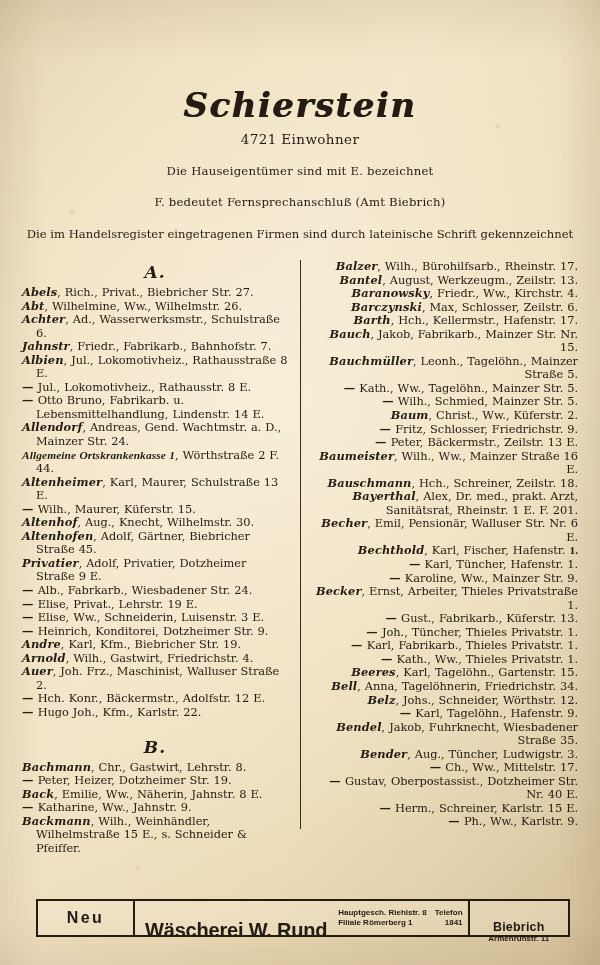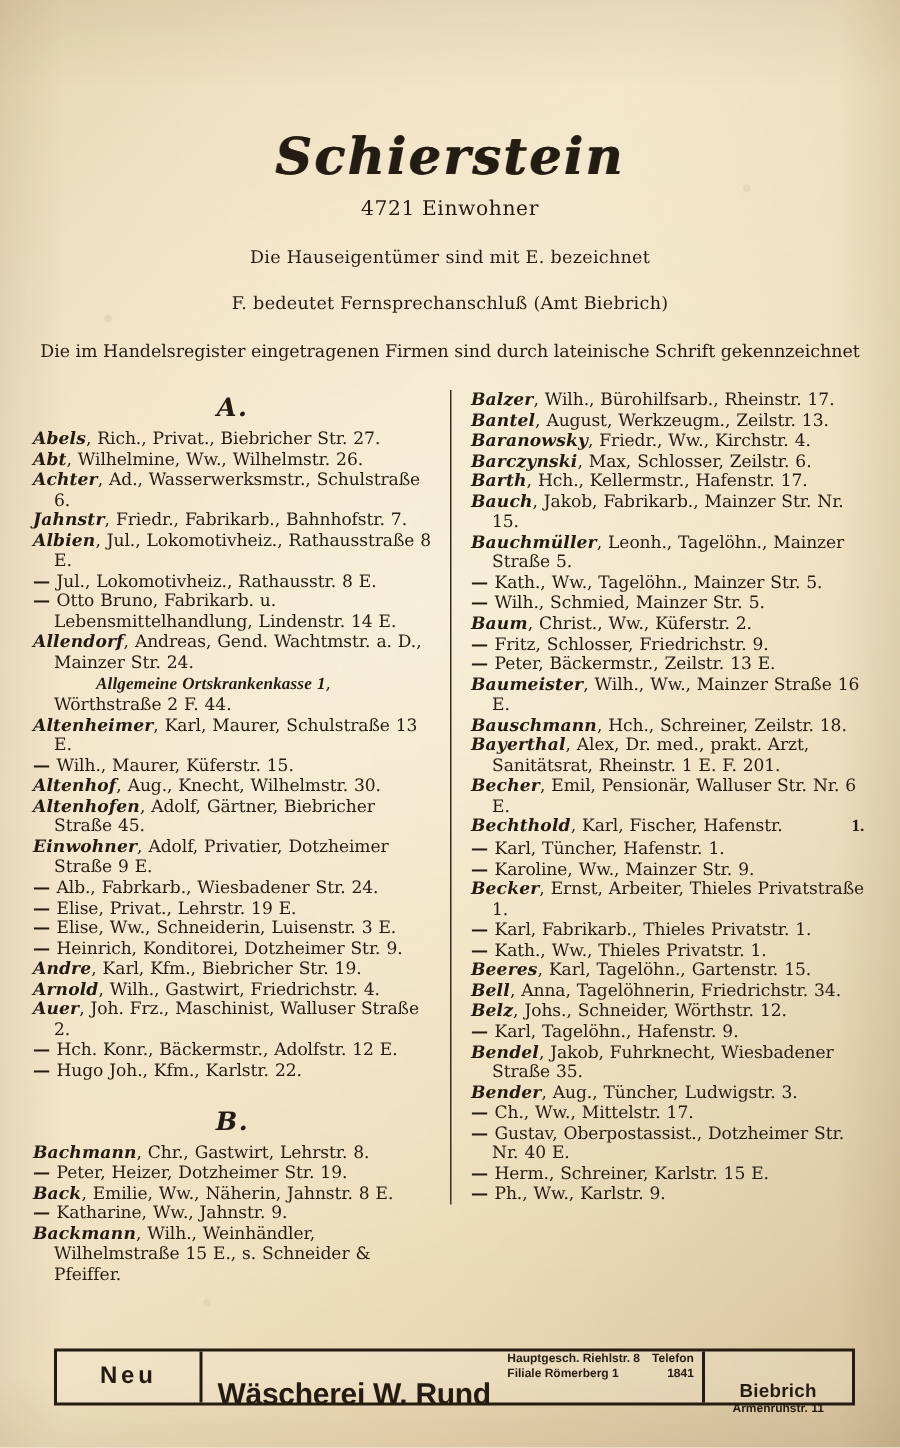--- a/index.html
+++ b/index.html
@@ -86,21 +86,21 @@
   .columns {
     display: flex;
     margin-top: 19px;
     align-items: flex-start;
   }
   .col {
     width: 50%;
     box-sizing: border-box;
   }
   .col-left  { padding-right: 12px; }
-  .col-right { padding-left: 13px; border-left: 1.6px solid #3a2e1e; }
+  .col-right { padding-left: 13px; border-left: 1.6px solid #3a2e1e; text-align: right; }
 
   .letter-head {
     text-align: center;
     font-weight: 700;
     font-size: 17px;
     font-style: italic;
     letter-spacing: 1px;
     margin: 2px 0 4px 0;
   }
   .letter-head.spaced { margin-top: 17px; }
@@ -119,21 +119,20 @@
     font-style: italic;
     letter-spacing: .1px;
   }
   
   .entry.hang { text-indent: -14px; }
   .entry .dash { font-weight: 700; }
   .roman-b {
     font-family: "Liberation Serif", serif;
     font-weight: 700;
     font-style: normal;
-    margin-left: 42px;
   }
 
   
   .ad {
     position: absolute;
     left: 36px;
     right: 30px;
     bottom: 28px;
     z-index: 3;
     border: 2.5px solid #241c12;
@@ -162,21 +161,21 @@
     font-size: 20px;
     letter-spacing: -0.2px;
     padding: 0 7px 0 10px;
     white-space: nowrap;
     margin-top: 24px;
   }
   .ad-addr {
     flex: 1 1 auto;
     flex-direction: column;
     align-items: stretch;
-    justify-content: flex-start;
+    justify-content: center;
     font-size: 8px;
     font-weight: 700;
     line-height: 10px;
     padding: 0 5px 0 4px;
   }
   .ad-addr-row {
     display: flex;
     justify-content: space-between;
     white-space: nowrap;
     gap: 8px;
@@ -223,21 +222,21 @@
             <p class="entry hang"><span class="surname">Jahnstr</span><span>, Friedr., Fabrikarb., Bahnhofstr. 7.</span></p>
             <p class="entry hang"><span class="surname">Albien</span><span>, Jul., Lokomotivheiz., Rathausstraße 8  E.</span></p>
             <p class="entry hang"><span class="dash">— </span><span>Jul., Lokomotivheiz., Rathausstr. 8  E.</span></p>
             <p class="entry hang"><span class="dash">— </span><span>Otto Bruno, Fabrikarb. u. Lebensmittelhandlung, Lindenstr. 14  E.</span></p>
             <p class="entry hang"><span class="surname">Allendorf</span><span>, Andreas, Gend. Wachtmstr. a. D., Mainzer Str. 24.</span></p>
             <p class="entry hang"><span class="surname roman-b">Allgemeine Ortskrankenkasse 1</span><span>, Wörthstraße 2   F. 44.</span></p>
             <p class="entry hang"><span class="surname">Altenheimer</span><span>, Karl, Maurer, Schulstraße 13  E.</span></p>
             <p class="entry hang"><span class="dash">— </span><span>Wilh., Maurer, Küferstr. 15.</span></p>
             <p class="entry hang"><span class="surname">Altenhof</span><span>, Aug., Knecht, Wilhelmstr. 30.</span></p>
             <p class="entry hang"><span class="surname">Altenhofen</span><span>, Adolf, Gärtner, Biebricher Straße 45.</span></p>
-            <p class="entry hang"><span class="surname">Einwohner</span><span>, Adolf, Privatier, Dotzheimer Straße 9  E.</span></p>
+            <p class="entry hang"><span class="surname">Privatier</span><span>, Adolf, Privatier, Dotzheimer Straße 9  E.</span></p>
             <p class="entry hang"><span class="dash">— </span><span>Alb., Fabrkarb., Wiesbadener Str. 24.</span></p>
             <p class="entry hang"><span class="dash">— </span><span>Elise, Privat., Lehrstr. 19  E.</span></p>
             <p class="entry hang"><span class="dash">— </span><span>Elise, Ww., Schneiderin, Luisenstr. 3 E.</span></p>
             <p class="entry hang"><span class="dash">— </span><span>Heinrich, Konditorei, Dotzheimer Str. 9.</span></p>
             <p class="entry hang"><span class="surname">Andre</span><span>, Karl, Kfm., Biebricher Str. 19.</span></p>
             <p class="entry hang"><span class="surname">Arnold</span><span>, Wilh., Gastwirt, Friedrichstr. 4.</span></p>
             <p class="entry hang"><span class="surname">Auer</span><span>, Joh. Frz., Maschinist, Walluser Straße 2.</span></p>
             <p class="entry hang"><span class="dash">— </span><span>Hch. Konr., Bäckermstr., Adolfstr. 12  E.</span></p>
             <p class="entry hang"><span class="dash">— </span><span>Hugo Joh., Kfm., Karlstr. 22.</span></p>
           </div>
@@ -266,20 +265,22 @@
             <p class="entry hang"><span class="dash">— </span><span>Fritz, Schlosser, Friedrichstr. 9.</span></p>
             <p class="entry hang"><span class="dash">— </span><span>Peter, Bäckermstr., Zeilstr. 13  E.</span></p>
             <p class="entry hang"><span class="surname">Baumeister</span><span>, Wilh., Ww., Mainzer Straße 16  E.</span></p>
             <p class="entry hang"><span class="surname">Bauschmann</span><span>, Hch., Schreiner, Zeilstr. 18.</span></p>
             <p class="entry hang"><span class="surname">Bayerthal</span><span>, Alex, Dr. med., prakt. Arzt, Sanitätsrat, Rheinstr. 1   E.   F. 201.</span></p>
             <p class="entry hang"><span class="surname">Becher</span><span>, Emil, Pensionär, Walluser Str. Nr. 6 E.</span></p>
             <p class="entry hang"><span class="surname">Bechthold</span><span>, Karl, Fischer, Hafenstr. </span><span class="roman-b">1.</span></p>
             <p class="entry hang"><span class="dash">— </span><span>Karl, Tüncher, Hafenstr. 1.</span></p>
             <p class="entry hang"><span class="dash">— </span><span>Karoline, Ww., Mainzer Str. 9.</span></p>
             <p class="entry hang"><span class="surname">Becker</span><span>, Ernst, Arbeiter, Thieles Privatstraße 1.</span></p>
+            <p class="entry hang"><span class="dash">— </span><span>Gust., Fabrikarb., Küferstr. 13.</span></p>
+            <p class="entry hang"><span class="dash">— </span><span>Joh., Tüncher, Thieles Privatstr. 1.</span></p>
             <p class="entry hang"><span class="dash">— </span><span>Karl, Fabrikarb., Thieles Privatstr. 1.</span></p>
             <p class="entry hang"><span class="dash">— </span><span>Kath., Ww., Thieles Privatstr. 1.</span></p>
             <p class="entry hang"><span class="surname">Beeres</span><span>, Karl, Tagelöhn., Gartenstr. 15.</span></p>
             <p class="entry hang"><span class="surname">Bell</span><span>, Anna, Tagelöhnerin, Friedrichstr. 34.</span></p>
             <p class="entry hang"><span class="surname">Belz</span><span>, Johs., Schneider, Wörthstr. 12.</span></p>
             <p class="entry hang"><span class="dash">— </span><span>Karl, Tagelöhn., Hafenstr. 9.</span></p>
             <p class="entry hang"><span class="surname">Bendel</span><span>, Jakob, Fuhrknecht, Wiesbadener Straße 35.</span></p>
             <p class="entry hang"><span class="surname">Bender</span><span>, Aug., Tüncher, Ludwigstr. 3.</span></p>
             <p class="entry hang"><span class="dash">— </span><span>Ch., Ww., Mittelstr. 17.</span></p>
             <p class="entry hang"><span class="dash">— </span><span>Gustav, Oberpostassist., Dotzheimer Str. Nr. 40 E.</span></p>

